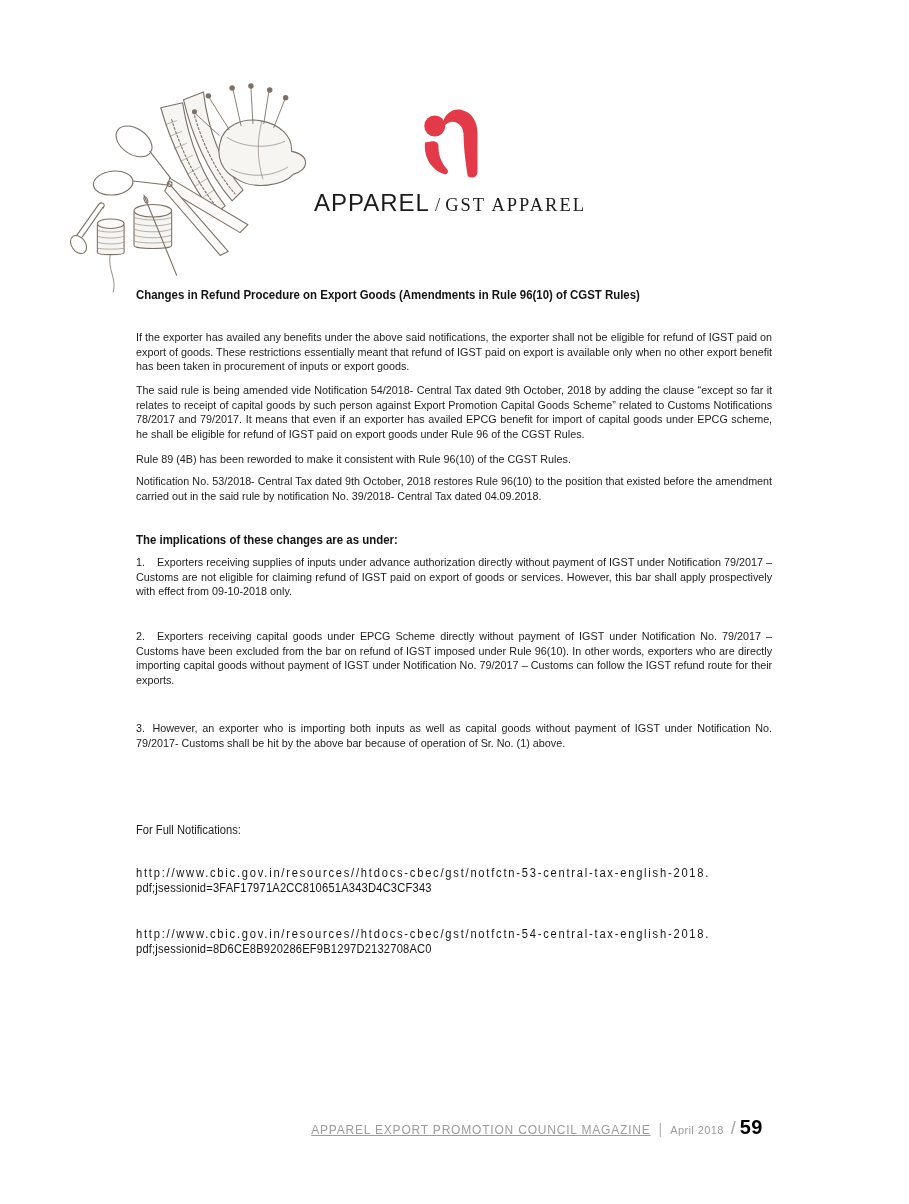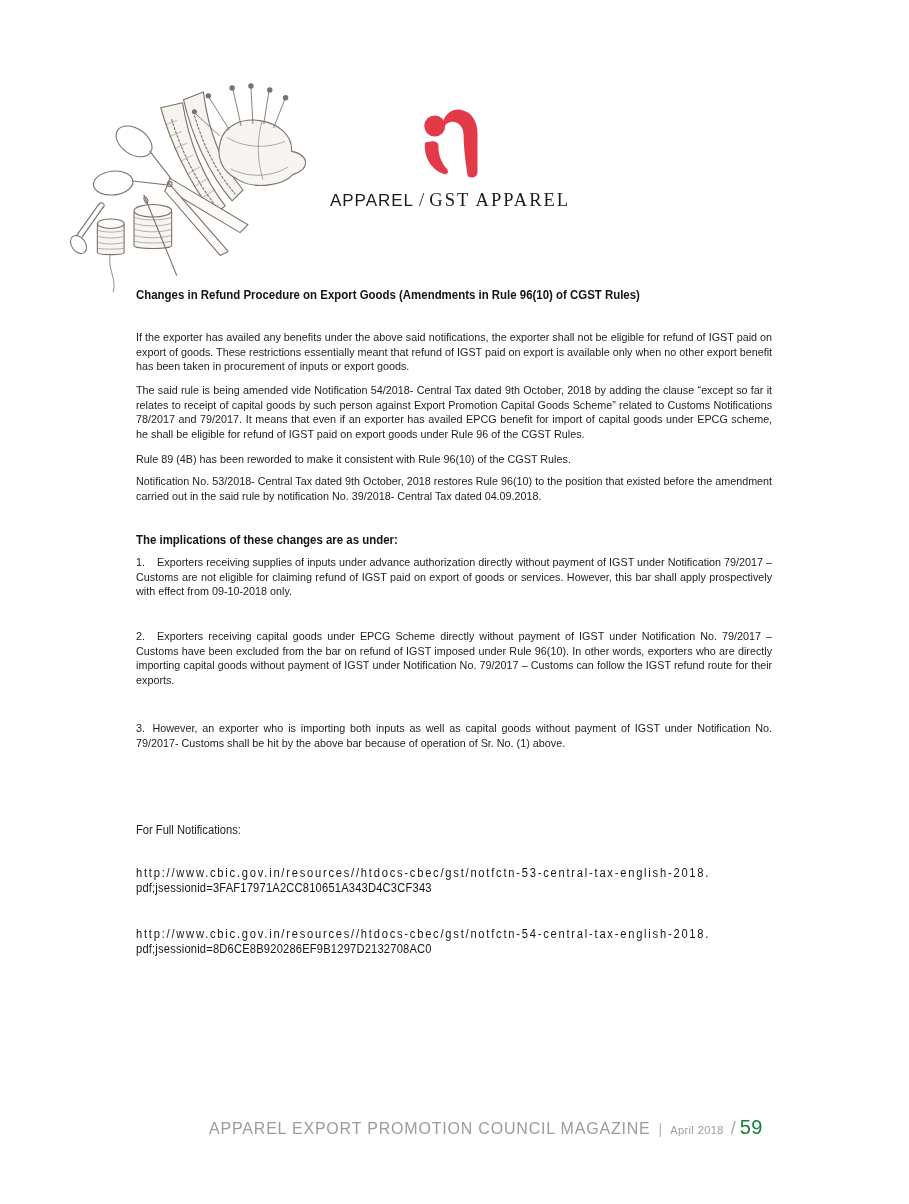--- a/index.html
+++ b/index.html
@@ -12,21 +12,21 @@
   .illustration { position:absolute; left:56px; top:80px; width:268px; height:218px; }
   .illustration svg { width:100%; height:100%; }
 
   
   .logo { position:absolute; left:419px; top:104px; width:60px; height:80px; color:#e23a48; }
   .logo svg { width:100%; height:100%; }
 
   
   .brandline { position:absolute; left:280px; top:189px; width:340px; text-align:center;
                color:#1b1b1b; white-space:nowrap; }
-  .brand-name { font-size:17px; letter-spacing:1px; font-family:"Liberation Sans", sans-serif; }
+  .brand-name { font-size:24px; letter-spacing:1px; font-family:"Liberation Sans", sans-serif; }
   .brand-sep  { font-size:19px; margin:0 5px; color:#333; font-family:"Liberation Serif", serif; }
   .brand-section { font-size:18.5px; letter-spacing:2px; font-family:"Liberation Serif", serif; }
 
   
   .article { position:absolute; left:136px; top:288px; width:684px; height:700px;
              transform:scaleX(0.93); transform-origin:top left; color:#1d1d1d; }
   .article > * { position:absolute; left:0; width:100%; margin:0; }
   .art-title { top:0; font-size:12.3px; font-weight:bold; color:#141414; }
   .bodytext  { font-size:11.6px; line-height:14.5px; text-align:justify; }
   .p1 { top:42px; }
@@ -42,25 +42,25 @@
   .notif-label { top:535px; font-size:12px; }
   .url { font-size:12px; line-height:15px; color:#161616; cursor:pointer; }
   .url1 { top:578px; }
   .url2 { top:639px; }
   .url-line1 { display:block; letter-spacing:1.9px; white-space:nowrap; }
   .url-line2 { display:block; letter-spacing:0.2px; }
 
   
   .footer { position:absolute; top:1116px; right:146px; display:flex; align-items:baseline;
             color:#9c9c9c; white-space:nowrap; }
-  .f-mag   { font-size:16px; letter-spacing:0.8px; }
+  .f-mag   { font-size:12px; letter-spacing:0.8px;text-decoration:underline; }
   .f-div   { font-size:14px; color:#b3b3b3; margin:0 8px; }
   .f-issue { font-size:11px; letter-spacing:0.4px; }
   .f-slash { font-size:18px; color:#a9a9a9; margin:0 4px 0 7px; }
-  .f-page  { font-size:20px; letter-spacing:0.5px; color:#15803d; }
+  .f-page  { font-size:20px; letter-spacing:0.5px; color:#000000;font-weight:bold; }
 </style>
 </head>
 <body>
 
 <div class="page">
 
   <div class="illustration">
     <svg viewBox="0 0 265 220" xmlns="http://www.w3.org/2000/svg">
       <g fill="none" stroke="#7b7166" stroke-width="1.1" stroke-linecap="round" stroke-linejoin="round">
 

